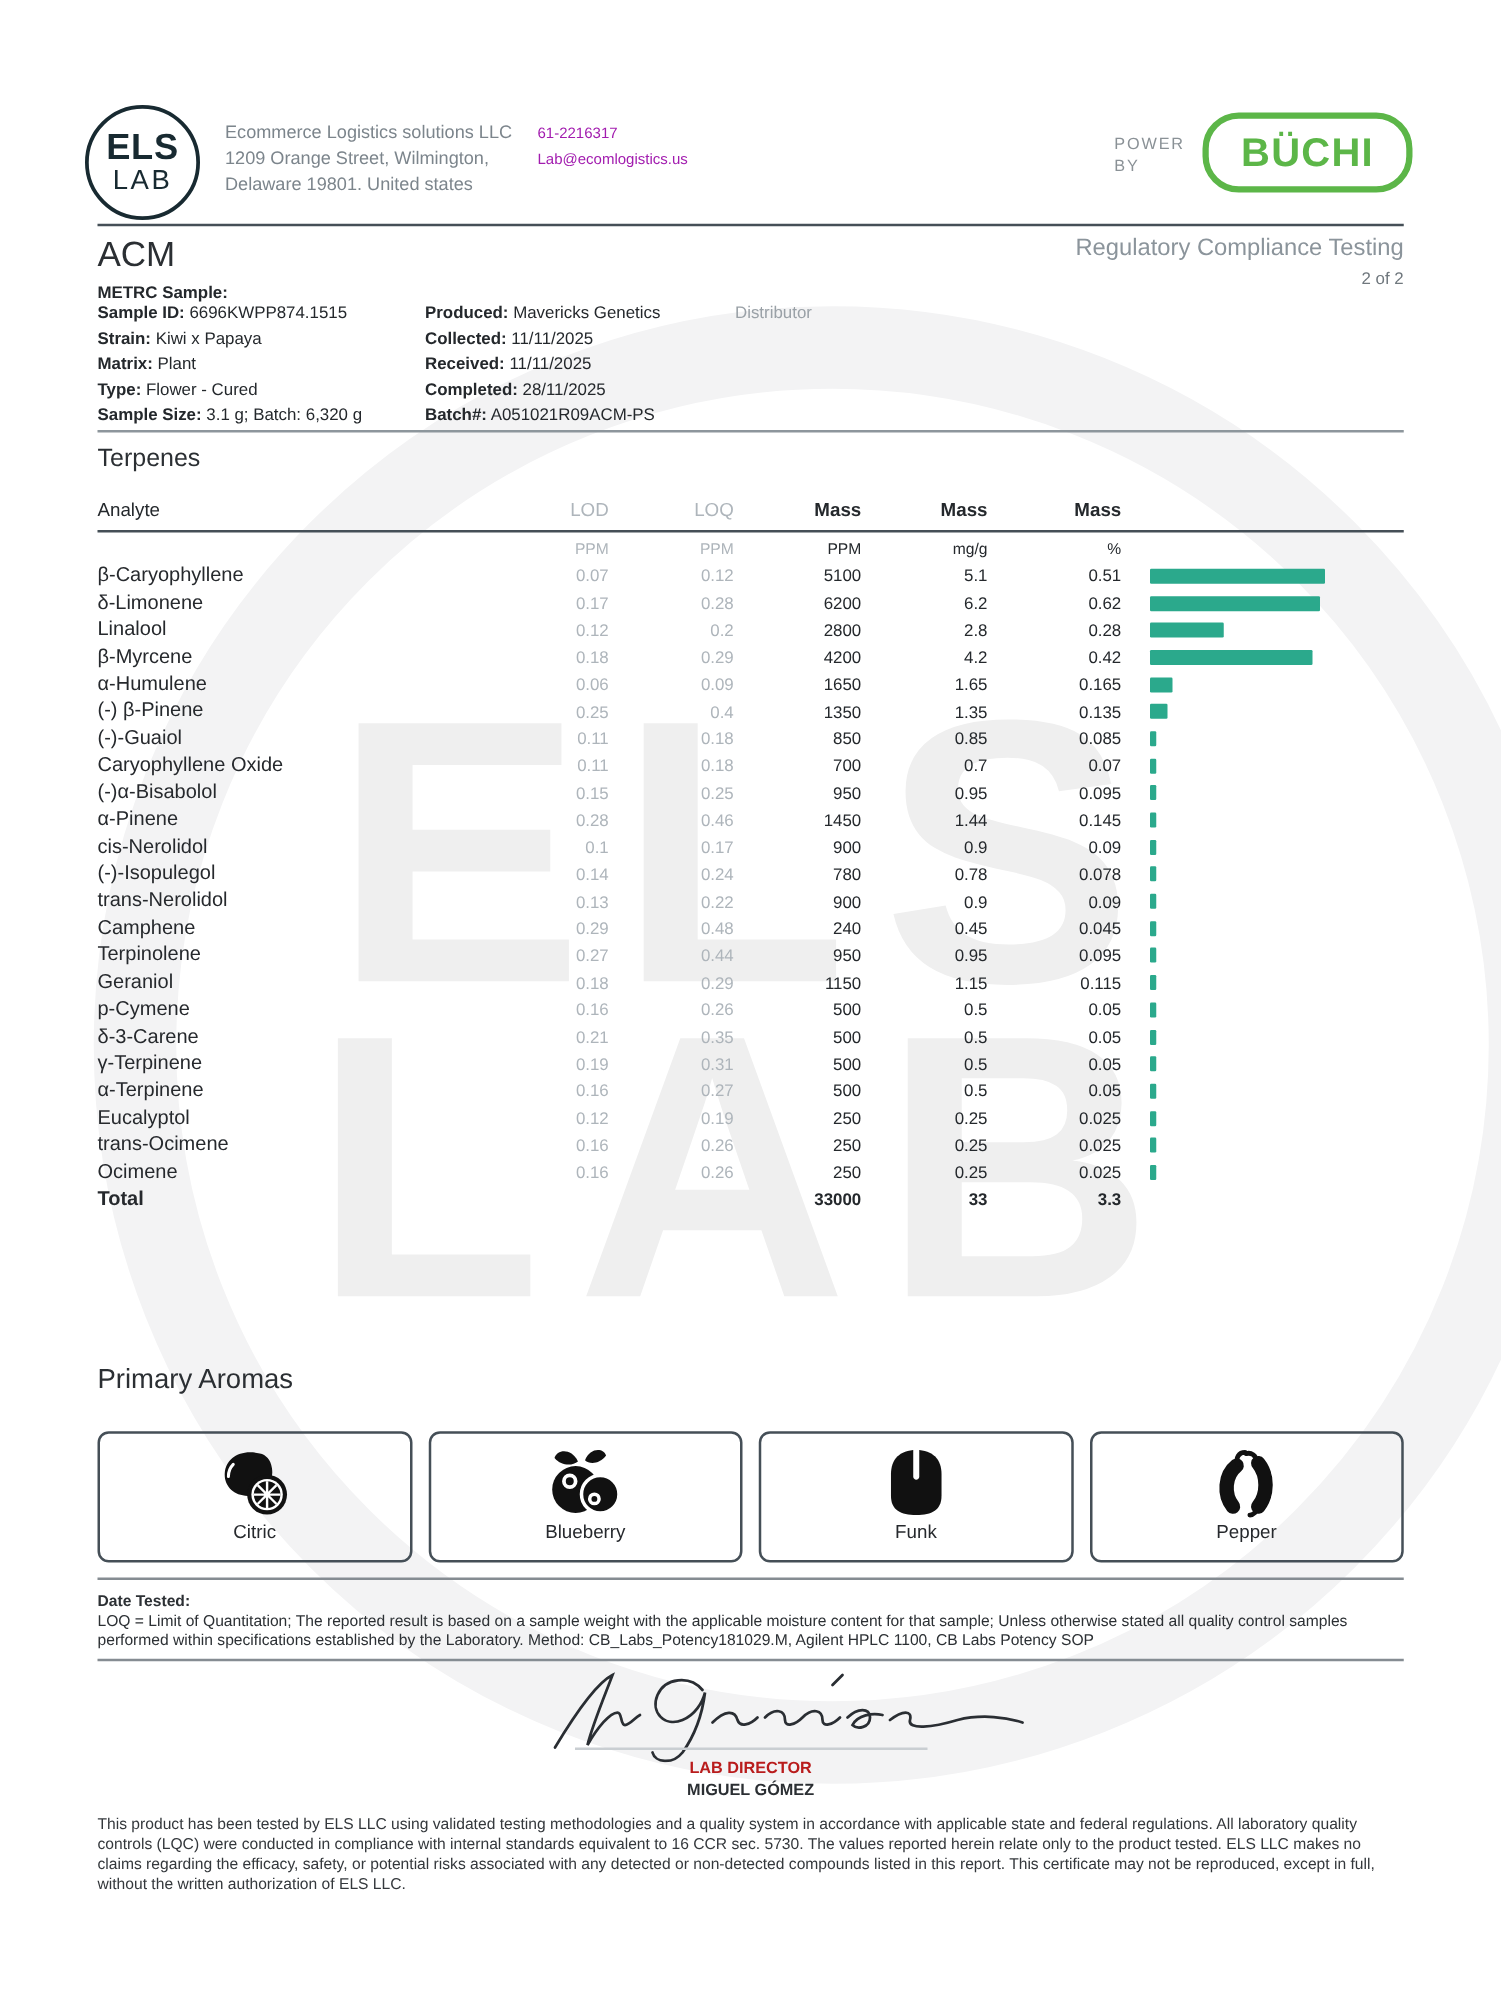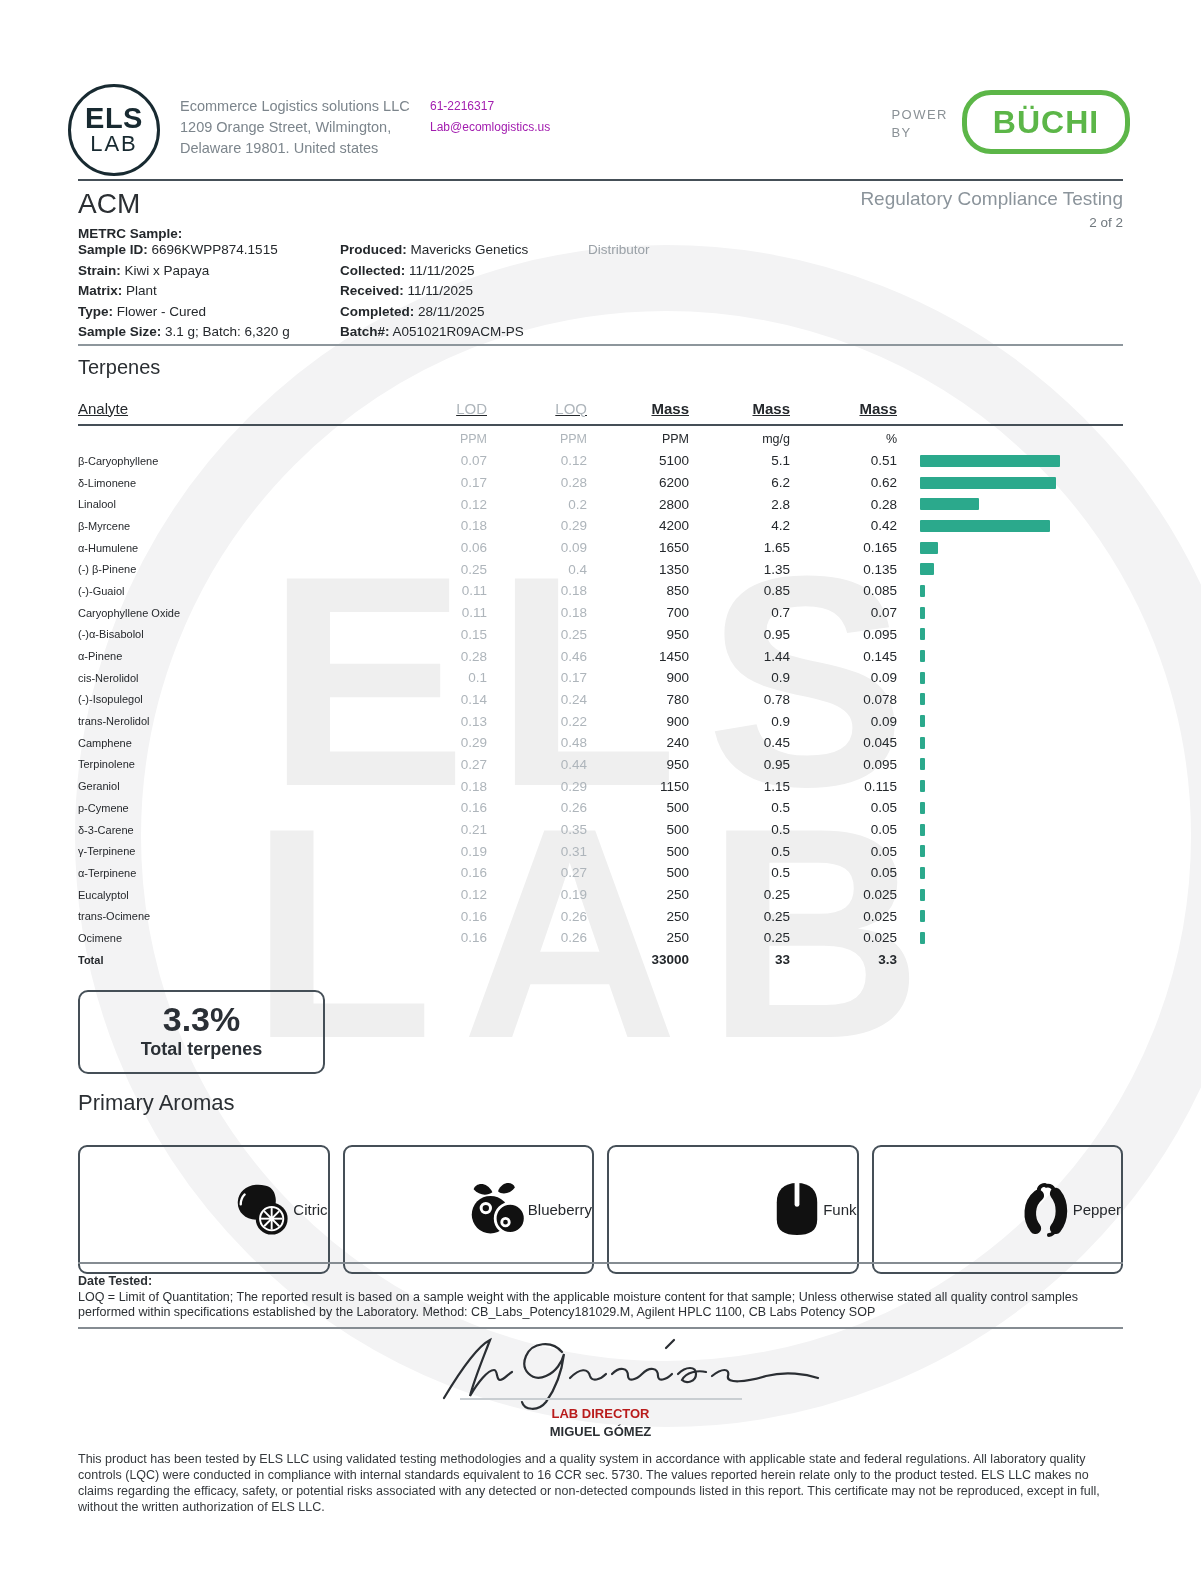--- a/index.html
+++ b/index.html
@@ -36,46 +36,46 @@
   
   .meta{left:78px;top:240px;width:1045px;display:flex;font-size:13.5px;}
   .meta-col1{width:262px;}
   .meta-col2{width:248px;}
   .meta-line{line-height:20.6px;white-space:nowrap;}
   .distributor{color:#9aa1a7;line-height:20.6px;}
   
   .terpsec{left:78px;top:356px;width:1045px;}
   .sec-title{font-size:20px;font-weight:500;color:#2b2f33;}
   .tgrid{display:grid;grid-template-columns:300px 109px 100px 102px 101px 107px 203px;align-items:center;}
-  .thead{margin-top:17px;font-size:15px;height:24px;text-decoration:underline;}
+  .thead{margin-top:17px;font-size:15px;height:24px;}
   .th-analyte{font-weight:400;}
   .th-gray{color:#aeb5bb;text-align:right;}
   .th-mass{font-weight:600;text-align:right;}
   .hr-dark{height:2px;background:#454f57;margin-top:4px;}
   .units{font-size:12.5px;height:22px;margin-top:2px;}
   .u{text-align:right;}
   .u-gray{color:#aeb5bb;}
   .trow{height:21.7px;font-size:13.5px;}
-  .c-an{font-size:11px;color:#26292d;white-space:nowrap;}
+  .c-an{font-size:16px;color:#26292d;white-space:nowrap;}
   .num{text-align:right;}
   .n-gray{color:#aeb5bb;}
   .barcell{padding-left:23px;}
   .bar{height:12px;background:#2ba98c;border-radius:1px;}
   .totrow{font-weight:700;}
   .totrow .c-an{font-weight:700;}
   
   .sumbox{left:78px;top:990px;width:247px;height:84px;border:2px solid #454f57;border-radius:10px;
           box-sizing:border-box;text-align:center;padding-top:7px;}
   .sum-pct{font-size:34px;font-weight:700;color:#2b3036;line-height:40px;}
   .sum-label{font-size:18px;font-weight:700;color:#2b3036;}
   
   .aromas-title{left:78px;top:1090px;font-size:22px;font-weight:500;color:#2b2f33;}
   .cards{left:78px;top:1145px;width:1045px;display:flex;gap:13px;}
-  .card{flex:1;height:129px;border:2px solid #454f57;border-radius:9px;box-sizing:border-box;
-        display:flex;flex-direction:row;align-items:center;justify-content:flex-end;
+  .card{flex:1;height:105px;border:2px solid #454f57;border-radius:9px;box-sizing:border-box;
+        display:flex;flex-direction:column;align-items:center;justify-content:flex-start;
         padding:8px 0 9px 0;}
   .icon-slot{height:62px;display:flex;align-items:center;justify-content:center;}
   .card-label{font-size:15px;color:#26292d;}
   
   .foot{left:78px;top:1274px;width:1045px;font-size:12.5px;line-height:15.5px;color:#2c3034;}
   .foot b{display:block;}
   
   .sig{left:0;top:1330px;width:1201px;display:flex;flex-direction:column;align-items:center;}
   .sig svg{margin-bottom:-12px;}
   .sig-line{width:282px;height:2px;background:#c9ced2;}
@@ -456,24 +456,20 @@
       <div class="c-an">Total</div>
       <div></div>
         <div></div>
       <div class="num">33000</div>
       <div class="num">33</div>
       <div class="num">3.3</div>
       <div></div>
     </div>
   </div>
 
-  <div class="layer sumbox">
-    <div class="sum-pct">3.3%</div>
-    <div class="sum-label">Total terpenes</div>
-  </div>
 
   <div class="layer aromas-title">Primary Aromas</div>
   <div class="layer cards">
   <div class="card">
     <div class="icon-slot">
           <svg width="62" height="58" viewBox="0 0 64 60">
             <path d="M36 6 C20 2 8 10 7 22 C6 33 15 42 28 41 C40 40 48 30 46 18 C45 11 41 7 36 6 Z" fill="#111"></path>
             <path d="M14 15 C11 18 10 22 10 25" stroke="#fff" stroke-width="2.5" fill="none" stroke-linecap="round"></path>
             <circle cx="42" cy="40" r="16.5" fill="#111"></circle>
             <circle cx="42" cy="40" r="13" fill="#fff"></circle>

